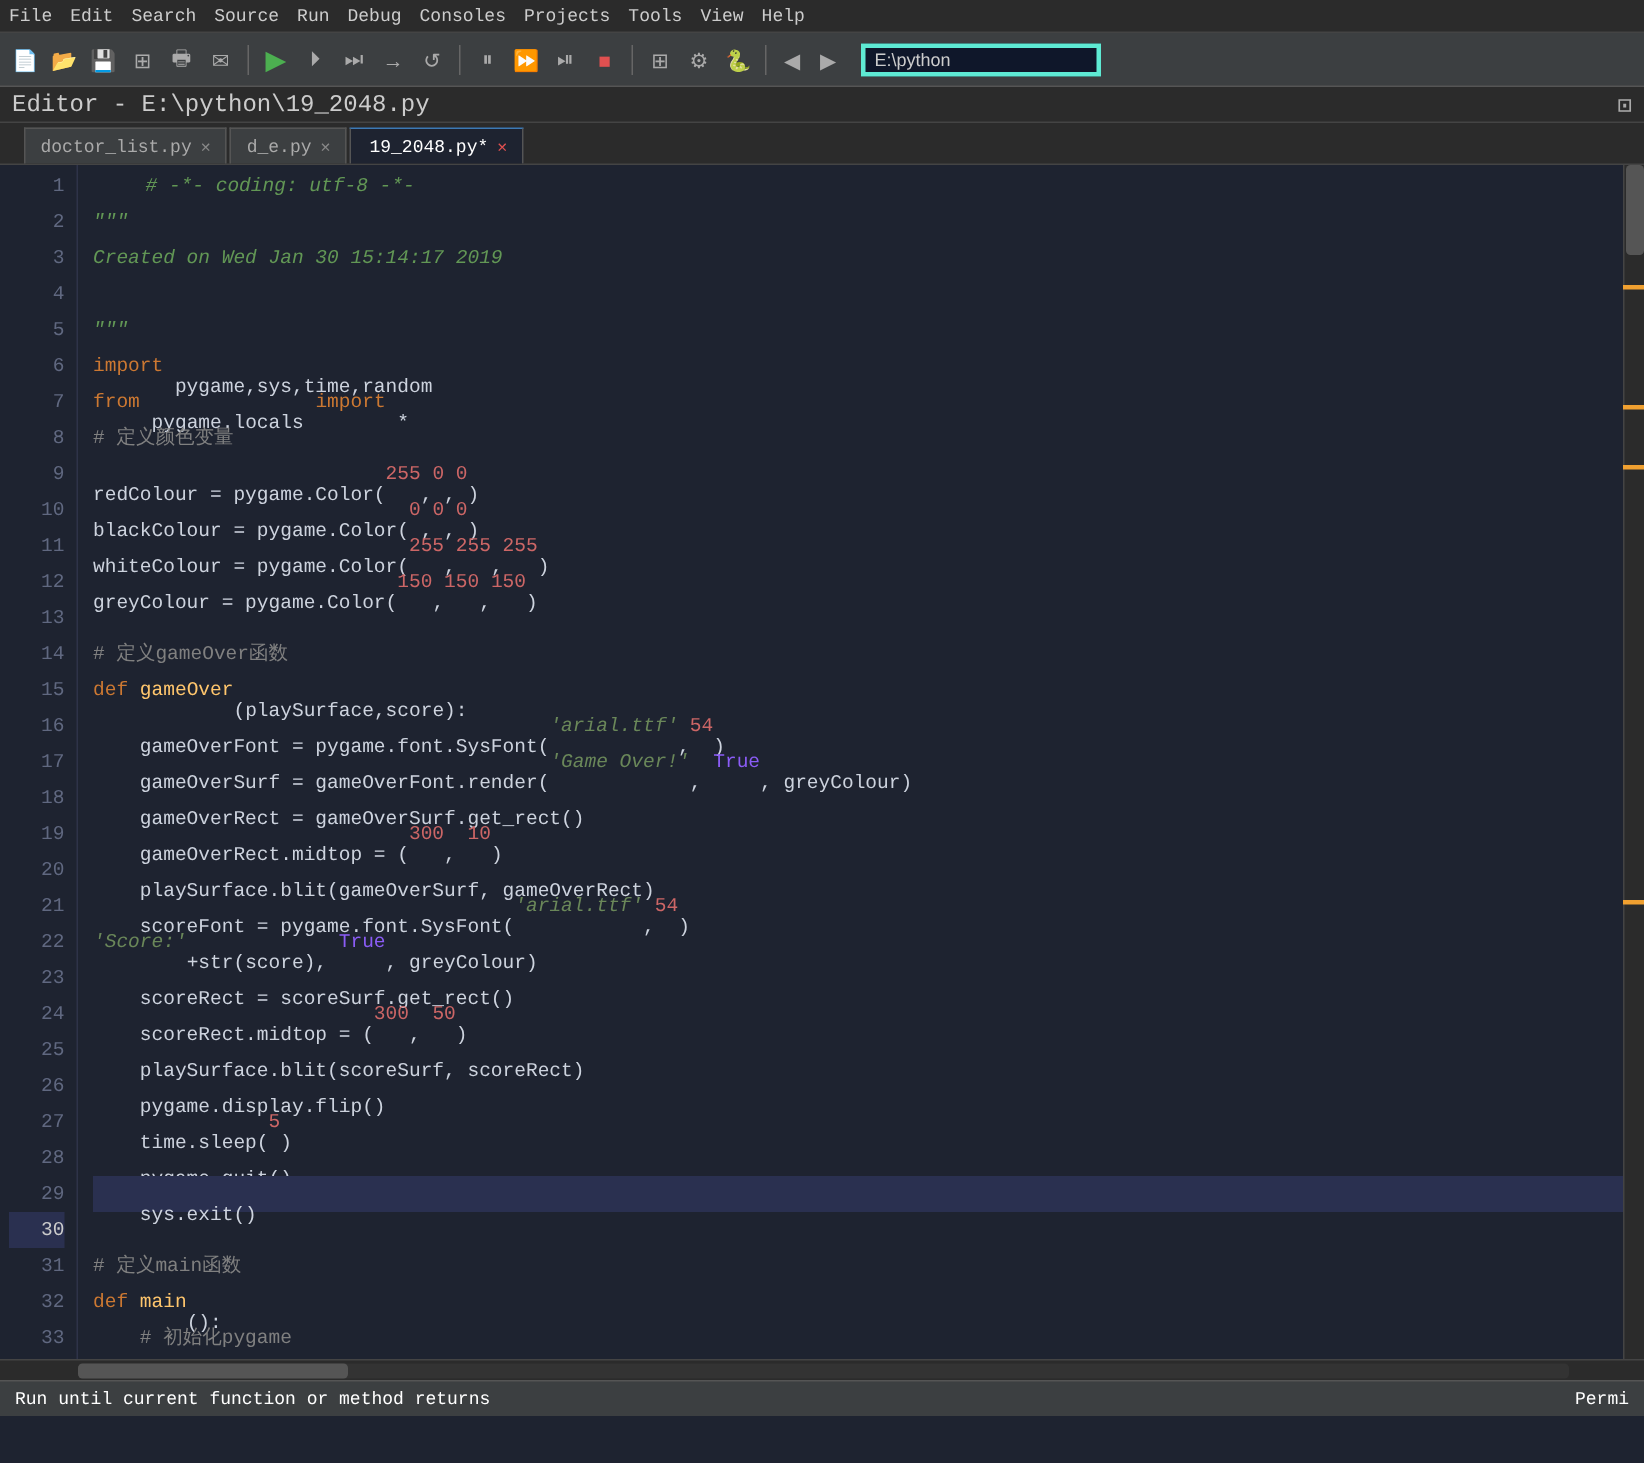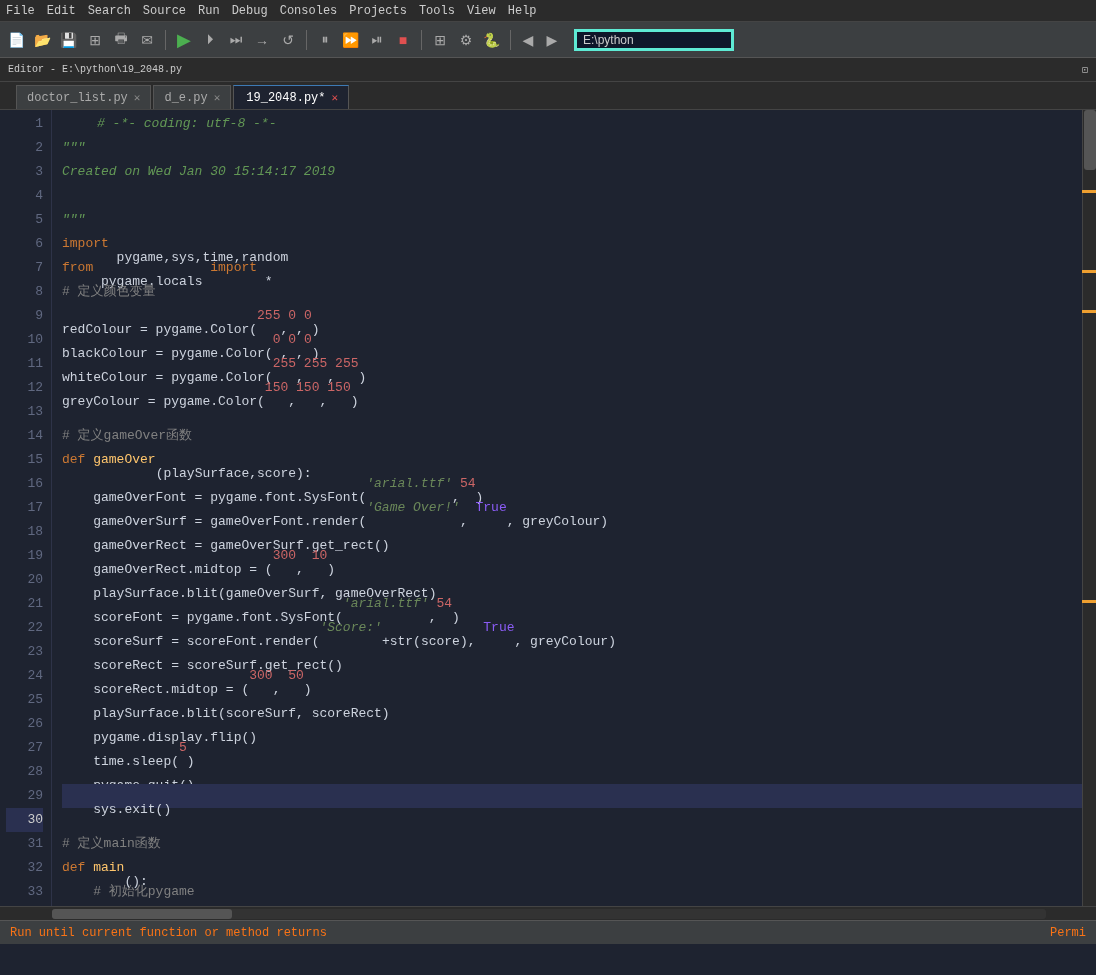--- a/index.html
+++ b/index.html
@@ -68,21 +68,21 @@
     }
 
     
     #titlebar {
       background: #2b2b2b;
       color: #ccc;
       height: 24px;
       display: flex;
       align-items: center;
       padding: 0 8px;
-      font-size: 10px;
+      font-size: 16px;
       border-bottom: 1px solid #444;
       justify-content: space-between;
     }
 
     
     #tabs {
       background: #2b2b2b;
       height: 28px;
       display: flex;
       align-items: flex-end;
@@ -201,21 +201,21 @@
     }
 
     
     #statusbar {
       background: #3c3f41;
       height: 24px;
       display: flex;
       align-items: center;
       padding: 0 10px;
       font-size: 12px;
-      color: #f97316;
+      color: #ffffff;
       border-top: 1px solid #555;
       justify-content: space-between;
     }
 
     
     .marker {
       position: absolute;
       right: 0;
       width: 14px;
       height: 3px;
@@ -395,21 +395,21 @@
 
     <div class="code-line">
       <span class="plain">    playSurface.blit(gameOverSurf, gameOverRect)</span>
     </div>
 
     <div class="code-line">
       <span class="plain">    scoreFont = pygame.font.SysFont(</span><span class="grn-str">'arial.ttf'</span><span class="plain">,</span><span class="red-num">54</span><span class="plain">)</span>
     </div>
 
     <div class="code-line">
-      <span class="plain">    scoreSurf = scoreFont.render(</span><span class="grn-str">'Score:'</span><span class="plain">+str(score), </span><span class="var">True</span><span class="plain">, greyColour)</span>
+      <span class="grn-str">'Score:'</span><span class="plain">+str(score), </span><span class="var">True</span><span class="plain">, greyColour)</span>
     </div>
 
     <div class="code-line">
       <span class="plain">    scoreRect = scoreSurf.get_rect()</span>
     </div>
 
     <div class="code-line">
       <span class="plain">    scoreRect.midtop = (</span><span class="red-num">300</span><span class="plain">, </span><span class="red-num">50</span><span class="plain">)</span>
     </div>
 

